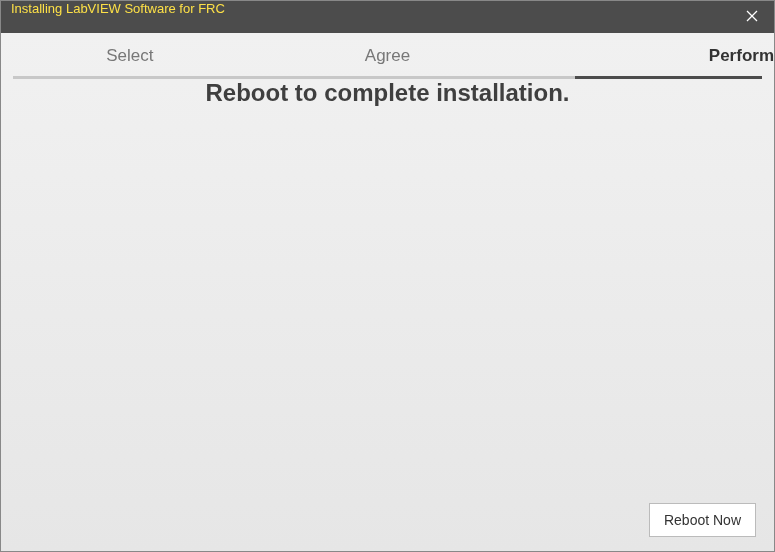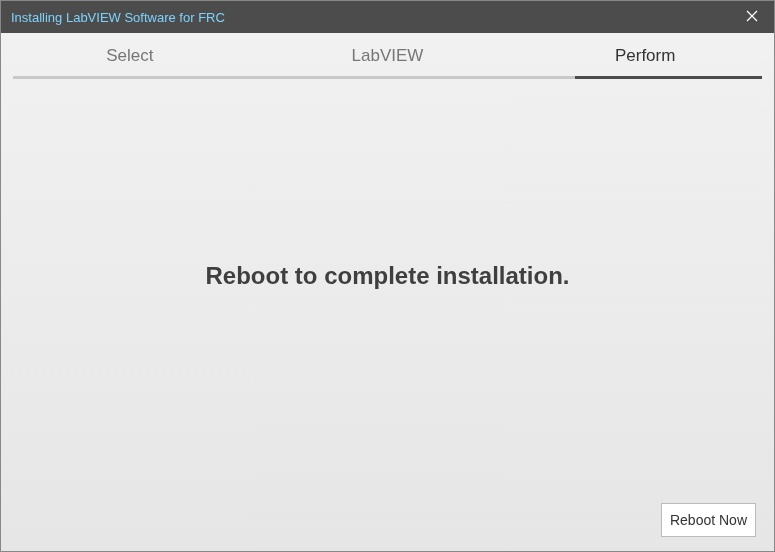--- a/index.html
+++ b/index.html
@@ -16,23 +16,22 @@
     }
     .window {
       width: 775px;
       height: 552px;
       display: flex;
       flex-direction: column;
       border: 1px solid #888;
     }
     .titlebar {
       background: #4c4c4c;
-      color: #7dd3fc;
+      color: #fde047;
       display: flex;
-      align-items: center;
       justify-content: space-between;
       height: 32px;
       padding: 0 0 0 10px;
     }
     .titlebar-title {
       font-size: 13px;
       font-weight: 400;
     }
     .close-btn {
       width: 44px;
@@ -61,41 +60,42 @@
     .tab {
       flex: 1;
       text-align: center;
       padding: 13px 0 10px 0;
       font-size: 17px;
       color: #777;
       cursor: default;
     }
     .tab.active {
       color: #333;
-      font-weight: 400;
+      font-weight: 700;
+      text-align: right;
     }
     .progress-line {
       display: flex;
       width: calc(100% - 24px);
       margin: 0 12px;
       height: 3px;
     }
     .progress-seg {
       flex: 1;
       background: #c8c8c8;
     }
     .progress-seg.active {
       background: #4c4c4c;
     }
     .main-message {
       flex: 1;
       display: flex;
       flex-direction: column;
       align-items: center;
-      justify-content: center;
+      justify-content: space-between;
       padding-bottom: 60px;
     }
     .heading {
       font-size: 24px;
       font-weight: 600;
       color: #3f3f3f;
       margin-bottom: 18px;
     }
     .subtext {
       font-size: 14px;
@@ -104,21 +104,21 @@
     .footer {
       position: absolute;
       bottom: 14px;
       right: 18px;
     }
     .reboot-btn {
       background: #fff;
       border: 1px solid #bbb;
       color: #333;
       font-size: 14px;
-      padding: 8px 8px;
+      padding: 8px 14px;
       cursor: pointer;
       font-family: inherit;
     }
   </style>
 </head>
 <body>
 
 <div class="window">
   <div class="titlebar">
     <span class="titlebar-title">Installing LabVIEW Software for FRC</span>
@@ -128,21 +128,21 @@
             <line x1="1" y1="1" x2="11" y2="11" stroke="#fff" stroke-width="1.3"></line>
             <line x1="11" y1="1" x2="1" y2="11" stroke="#fff" stroke-width="1.3"></line>
           </svg>
       </span>
     </div>
   </div>
 
   <div class="content-area">
     <div class="tabs">
       <div class="tab">Select</div>
-      <div class="tab">LabVIEW</div>
+      <div class="tab">Agree</div>
       <div class="tab active">Perform</div>
     </div>
     <div class="progress-line">
       <div class="progress-seg"></div>
       <div class="progress-seg"></div>
       <div class="progress-seg"></div>
       <div class="progress-seg active"></div>
     </div>
 
     <div class="main-message">

